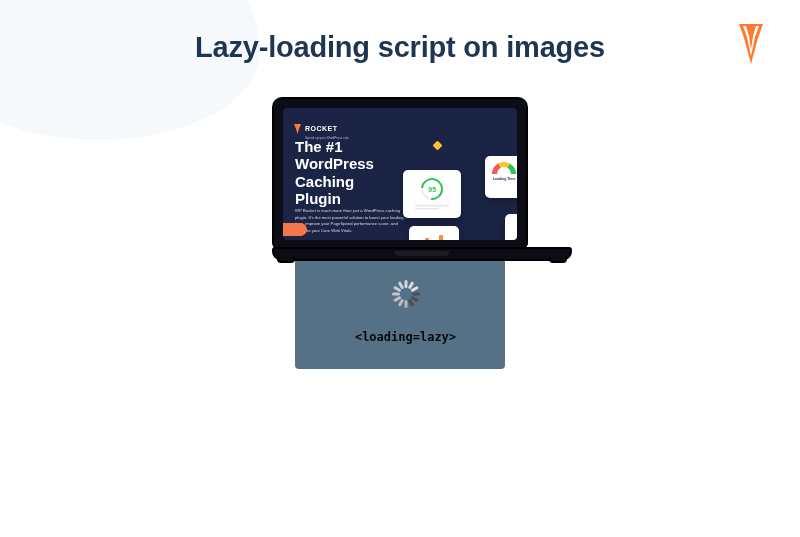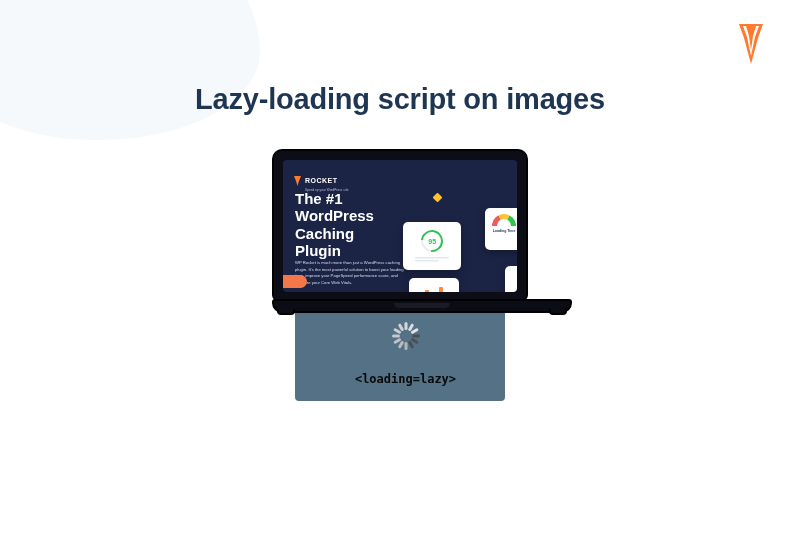--- a/index.html
+++ b/index.html
@@ -29,21 +29,21 @@
   }
   .headline {
     position: relative;
     z-index: 1;
     text-align: center;
     color: #1f3653;
     font-weight: 700;
     font-size: 29px;
     line-height: 1.35;
     letter-spacing: -0.2px;
-    padding-top: 80px;
+    padding-top: 28px;
   }
   .stage {
     position: relative;
     width: 300px;
     margin: 30px auto 0;
   }
 
   
   .laptop {
     position: relative;
@@ -182,21 +182,21 @@
   }
   .orange-pill {
     position:absolute; left:-6px; bottom: 4px;
     width: 30px; height: 13px;
     background:#f4774a; border-radius: 8px;
   }
 
   
   .below-fold {
     width: 210px;
-    height: 88px;
+    height: 108px;
     margin: 0 auto;
     background: #557186;
     border-radius: 0 0 4px 4px;
     position: relative;
     display: flex;
     flex-direction: column;
     align-items: center;
     justify-content: center;
     gap: 16px;
     padding-left: 11px;

